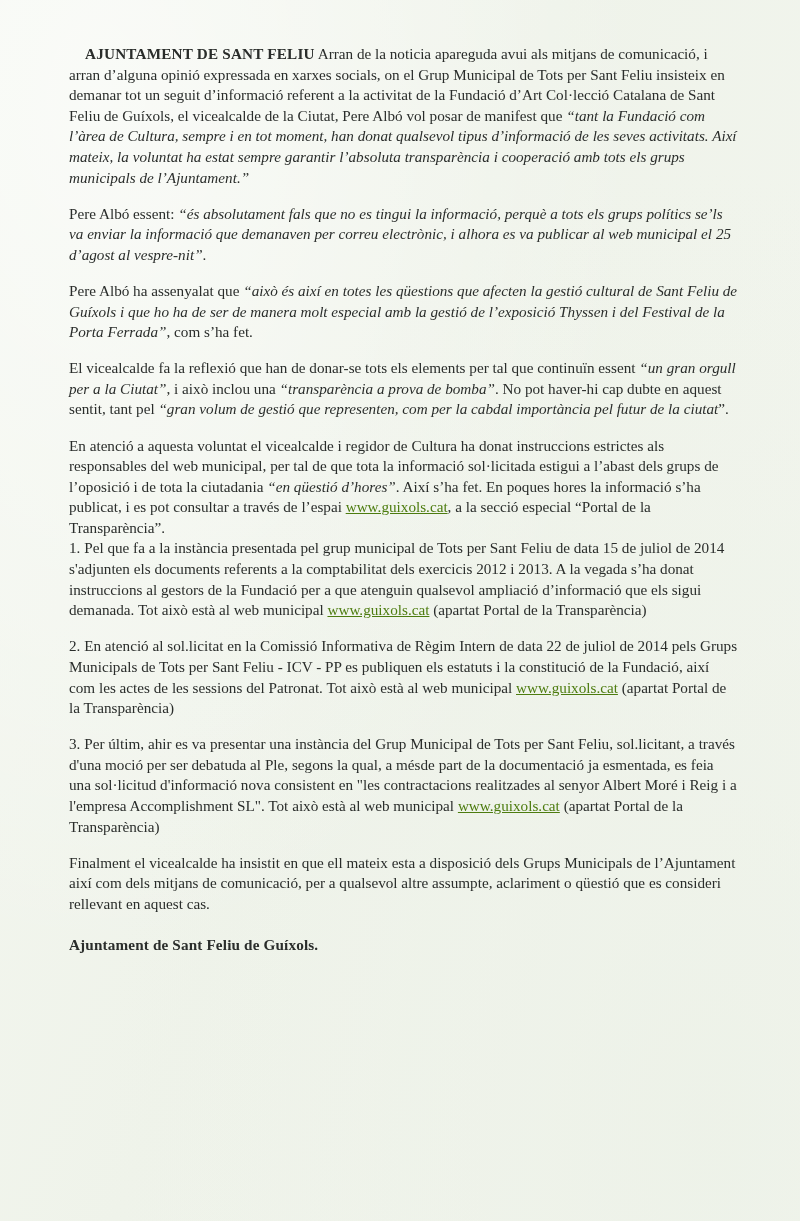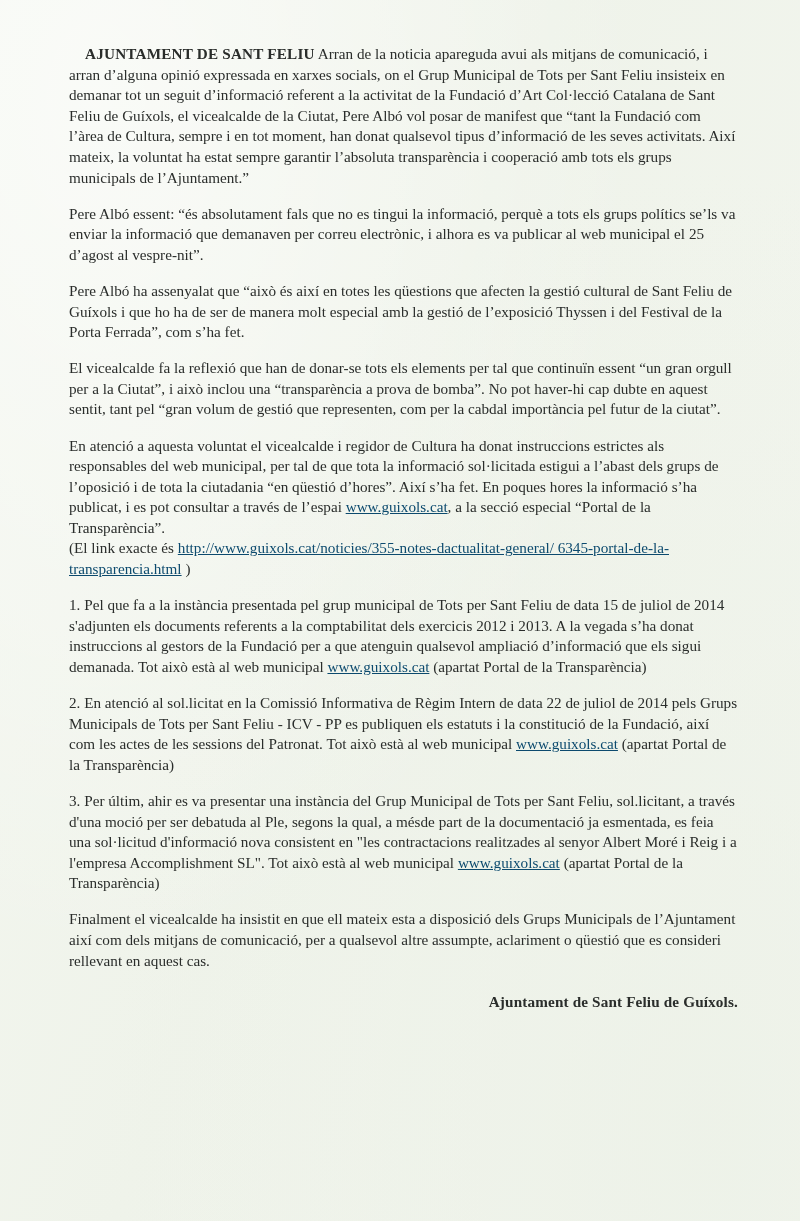--- a/index.html
+++ b/index.html
@@ -44,33 +44,33 @@
   }
   p.para.tight {
     margin-bottom: 0;
   }
   .lead-title {
     font-weight: bold;
     letter-spacing: 0.2px;
     margin-left: 16px;
   }
   .q {
+    font-style: italic;
     text-align: right;
   }
   .lnk {
     text-decoration: underline;
-    color: #0c4a6e;
+    color: #4d7c0f;
     text-underline-offset: 1px;
   }
   .signature {
     font-weight: bold;
     margin-top: 21px;
     font-size: 15.2px;
     letter-spacing: 0.15px;
-    text-align: right;
   }
 </style>
 </head>
 <body>
 
 <div class="scan-tint"></div>
 
 <div class="page">
   <div class="doc-body">
 
@@ -87,23 +87,20 @@
     </p>
 
     <p class="para">
       <span>El vicealcalde fa la reflexió que  han de donar-se tots els elements per tal que continuïn essent </span><span class="q">“un gran orgull per a la Ciutat”</span><span>, i això inclou una </span><span class="q">“transparència a prova de bomba”</span><span>. No pot haver-hi cap dubte en aquest sentit, tant pel </span><span class="q">“gran volum de gestió que representen, com per la cabdal importància pel futur de la ciutat</span><span>”.</span>
     </p>
 
     <p class="para tight">
       <span>En atenció a aquesta voluntat el vicealcalde i regidor de Cultura ha donat instruccions estrictes als responsables del web municipal, per tal de que tota la informació sol·licitada estigui a l’abast dels grups de l’oposició i de tota la ciutadania </span><span class="q">“en qüestió d’hores”</span><span>. Així s’ha fet. En poques hores la informació s’ha publicat, i es pot consultar a través de l’espai </span><a class="lnk" href="#">www.guixols.cat</a><span>, a la secció especial “Portal de la Transparència”.</span>
     </p>
 
-    <p class="para">
-      <span>(El link exacte és  </span><a class="lnk" href="#">http://www.guixols.cat/noticies/355-notes-dactualitat-general/ 6345-portal-de-la-transparencia.html</a><span> )</span>
-    </p>
 
 
     <p class="para">
       <span>1. Pel que fa a la instància presentada pel grup municipal de Tots per Sant Feliu de data 15 de juliol de 2014 s'adjunten els documents referents a la comptabilitat dels exercicis 2012 i 2013. A la vegada s’ha donat instruccions al gestors de la Fundació per a que atenguin qualsevol ampliació d’informació que els sigui demanada. Tot això està al web municipal </span><a class="lnk" href="#">www.guixols.cat</a><span> (apartat Portal de la Transparència)</span>
     </p>
 
     <p class="para">
       <span>2. En atenció al sol.licitat en la Comissió Informativa de Règim Intern de data 22 de juliol de 2014 pels Grups Municipals de Tots per Sant Feliu - ICV - PP es publiquen els estatuts i la constitució de la Fundació, així com les actes de les sessions del Patronat. Tot això està al web municipal </span><a class="lnk" href="#">www.guixols.cat</a><span> (apartat Portal de la Transparència)</span>
     </p>
 

